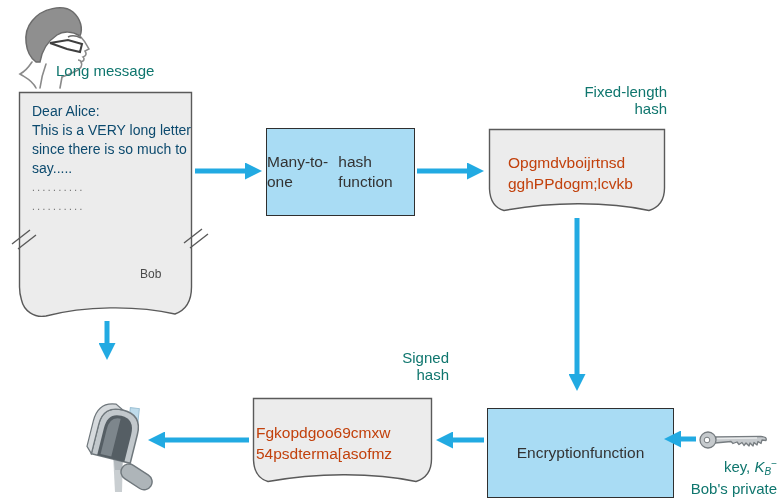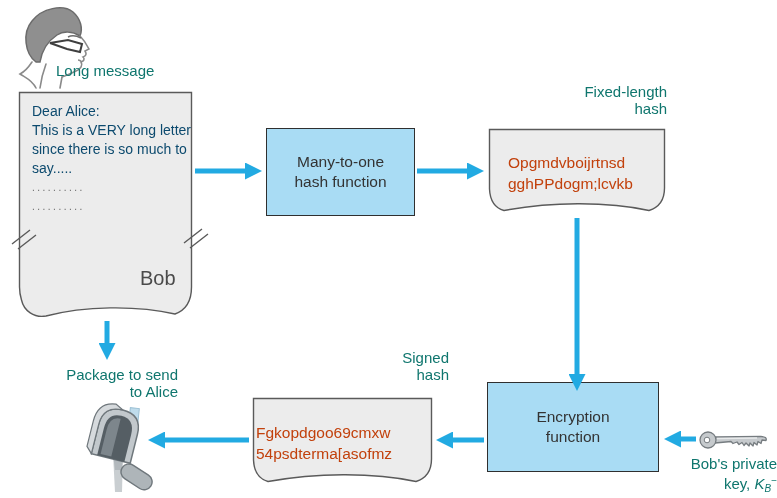--- a/index.html
+++ b/index.html
@@ -6,30 +6,30 @@
   #canvas{
     position:relative;width:777px;height:498px;background:#ffffff;
     font-family:"Liberation Sans",sans-serif;color:#3f3f3f;overflow:hidden;
   }
   .abs{position:absolute;}
   .lbl{font-size:15px;line-height:17px;color:#0f766e;}
   .center{text-align:right;}
   
   .procbox{
     position:absolute;background:#a9dcf4;border:1.6px solid #2f2f2f;
-    display:flex;flex-direction:column;align-items:center;justify-content:center;
+    display:flex;flex-direction:row;align-items:center;justify-content:center;
     font-size:15.5px;line-height:20px;color:#333;box-sizing:border-box;
   }
   
   .paper{position:absolute;}
   .paper svg{position:absolute;left:0;top:0;overflow:visible;}
   .paper .ptext{position:absolute;font-size:15.5px;line-height:21px;color:#c2410c;white-space:nowrap;}
   .letter-line{font-size:14px;line-height:19px;color:#0c4a6e;white-space:nowrap;}
   .dotrow{font-size:10px;line-height:19px;letter-spacing:2.5px;color:#6a6a6a;white-space:nowrap;}
-  .sig{position:absolute;font-size:20px;color:#4a4a4a;}
+  .sig{position:absolute;font-size:12px;color:#4a4a4a;}
   sub.kv{font-size:10px;font-style:italic;vertical-align:-3px;}
   sup.kv{font-size:10px;vertical-align:5px;}
   i.kv{font-style:italic;}
   svg{display:block;}
 </style>
 </head>
 <body>
 
 <div id="canvas">
 
@@ -79,58 +79,54 @@
     <svg width="178" height="88" viewBox="0 0 178 88">
       <path d="M1.5,1.5 H176.5 V60 C176.5,72 172,79 161,82.5 C118,73 62,74 16,82.5
                C7,80 2,72 1.5,61 Z" fill="#ececec" stroke="#5a5a5a" stroke-width="1.4"></path>
     </svg>
     <div class="ptext" style="left:20px;top:24px">
       <div>Opgmdvboijrtnsd</div>
       <div>gghPPdogm;lcvkb</div>
     </div>
   </div>
 
-  <div class="procbox" style="left:487px;top:382px;width:172px;height:90px">
+  <div class="procbox" style="left:487px;top:408px;width:187px;height:90px">
     <span>Encryption</span>
     <span>function</span>
   </div>
 
   <svg class="abs" style="left:699px;top:428px" width="70" height="24" viewBox="0 0 70 24">
     <path d="M16,9 L62,8.5 C66,8.5 68,10 67,12.5 L63,12 L62,15.5 L59,13.5 L58,17 L55,14.5 L54,18
              L51,15 L50,18 L47,15 L45,17.5 L43,14.5 L40,16.5 L38,14 L34,15.5 L32,13.5 L16,15 Z" fill="#c6cacd" stroke="#767c80" stroke-width="1.3" stroke-linejoin="round"></path>
     <circle cx="9" cy="12" r="8" fill="#c6cacd" stroke="#767c80" stroke-width="1.3"></circle>
     <circle cx="8" cy="12" r="2.8" fill="#ffffff" stroke="#767c80" stroke-width="1"></circle>
     <path d="M18,10.5 L58,10" stroke="#e8eaeb" stroke-width="1.6" fill="none"></path>
   </svg>
 
   <div class="abs lbl center" style="left:666px;top:455px;width:111px">
+    <div><span>key, </span><i class="kv">K</i><sub class="kv">B</sub><sup class="kv">−</sup></div>
     <div>Bob's private</div>
-    <div><span>key, </span><i class="kv">K</i><sub class="kv">B</sub><sup class="kv">−</sup></div>
   </div>
 
   <div class="abs lbl center" style="left:268px;top:349px;width:181px">
     <div>Signed</div>
     <div>hash</div>
   </div>
 
   <div class="paper" style="left:252px;top:397px;width:181px;height:90px">
     <svg width="181" height="90" viewBox="0 0 181 90">
       <path d="M1.5,1.5 H179.5 V62 C179.5,74 175,81 164,84.5 C120,75 63,76 16,84.5
                C7,82 2,74 1.5,63 Z" fill="#ececec" stroke="#5a5a5a" stroke-width="1.4"></path>
     </svg>
     <div class="ptext" style="left:4px;top:25px">
       <div>Fgkopdgoo69cmxw</div>
       <div>54psdterma[asofmz</div>
     </div>
   </div>
 
-  <div class="abs lbl center" style="left:38px;top:366px;width:140px">
-    <div>Package to send</div>
-    <div>to Alice</div>
-  </div>
 
   <svg class="abs" style="left:85px;top:402px" width="68" height="92" viewBox="0 0 68 92">
     <rect x="44" y="6" width="9" height="26" fill="#bfdcec" stroke="#9bc0d4" stroke-width="1" transform="rotate(6 48 19)"></rect>
     <polygon points="28,52 38,52 37,90 30,90" fill="#c9ced1"></polygon>
     <polygon points="28,52 38,52 37,68 30,68" fill="#b2b8bc"></polygon>
     <g transform="rotate(14 34 40)">
       <path d="M10,58 V28 Q10,8 30,8 Q50,8 50,28 V58 Z" fill="#c2c8cc" stroke="#6f777c" stroke-width="1.5"></path>
       <path d="M16,58 V30 Q16,14 30,14 Q44,14 44,30 V58 Z" fill="#555e64"></path>
       <path d="M19,56 V31 Q19,17 30,17 L30,56 Z" fill="#7d868c"></path>
       <path d="M10,28 Q10,8 30,8 L22,4 Q4,6 4,26 L4,52 L10,58 Z" fill="#d6dadd" stroke="#6f777c" stroke-width="1.2"></path>

